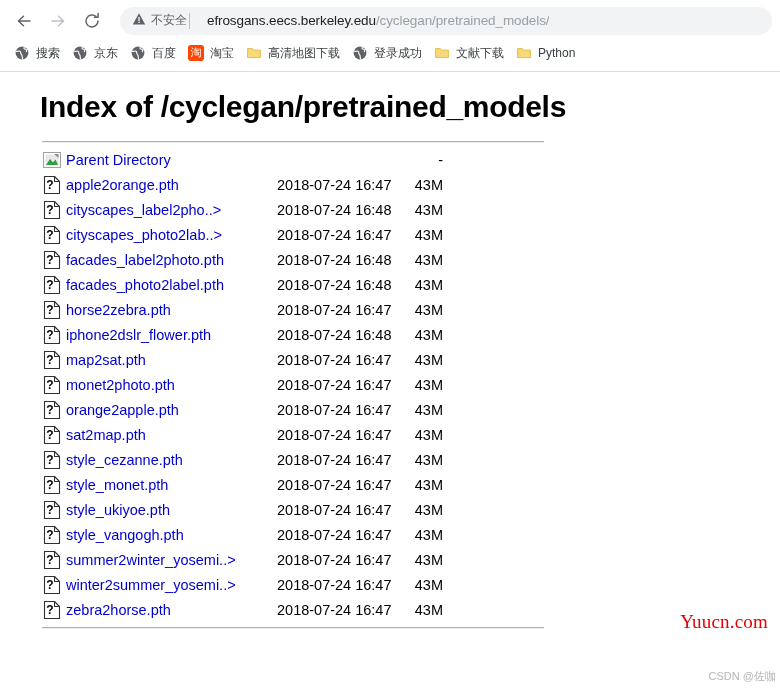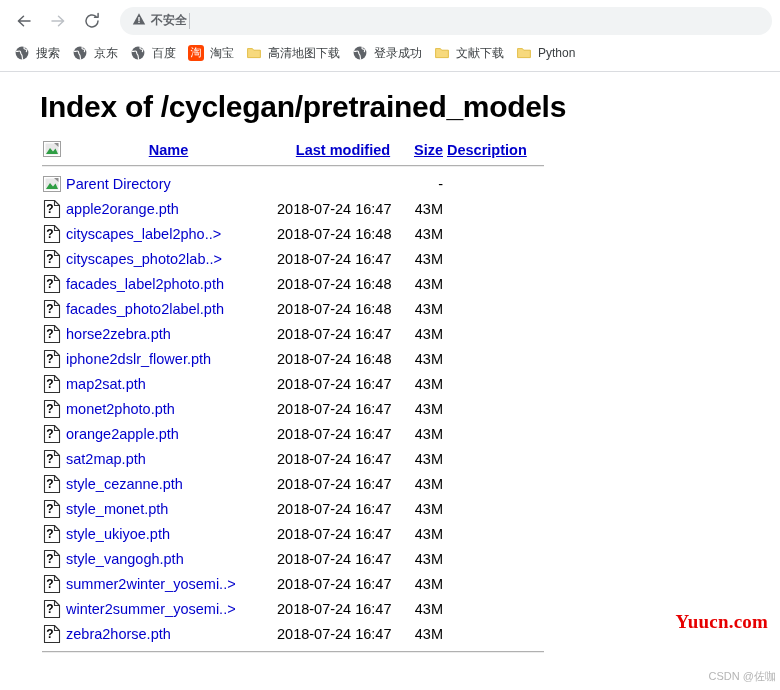--- a/index.html
+++ b/index.html
@@ -47,21 +47,20 @@
     flex: 1;
     height: 28px;
     background: #f1f3f4;
     border-radius: 14px;
     display: flex;
     align-items: center;
     padding: 0 12px;
     margin-left: 8px;
     box-sizing: border-box;
     min-width: 0;
-    font-weight: bold;
   }
 
   #security-chip {
     display: flex;
     align-items: center;
     flex: none;
     margin-right: 8px;
   }
   #warning-icon { margin-right: 5px; display: block; }
   #security-text {
@@ -209,21 +208,21 @@
   .icon-wrap { display: block; width: 20px; height: 22px; }
 
   
   #watermark-main {
     position: absolute;
     right: 12px;
     bottom: 57px;
     color: #e60000;
     font-family: "Liberation Serif", serif;
     font-size: 19px;
-    font-weight: bold;
+    font-weight: normal;
     letter-spacing: 0.2px;
   }
   #watermark-csdn {
     position: absolute;
     right: 4px;
     bottom: 6px;
     color: #b5b5b5;
     font-size: 11px;
     font-family: "Liberation Sans", sans-serif;
   }
@@ -265,20 +264,21 @@
         <span id="warning-icon">
           <svg width="14" height="14" viewBox="0 0 14 14">
             <path d="M7 1.2 L13.2 12.4 H0.8 Z" fill="#5f6368"></path>
             <rect x="6.35" y="5" width="1.3" height="4" fill="#ffffff"></rect>
             <rect x="6.35" y="9.7" width="1.3" height="1.3" fill="#ffffff"></rect>
           </svg>
         </span>
         <span id="security-text">不安全</span>
         <span id="chip-divider"></span>
       </div>
+      <div id="url-text"><span class="host">efrosgans.eecs.berkeley.edu</span><span class="path">/cyclegan/pretrained_models/</span></div>
     </div>
   </div>
 
   <div id="bookmarks-bar">
 
     <div class="bookmark">
       <span class="bm-icon">
         <svg width="16" height="16" viewBox="0 0 16 16">
           <circle cx="8" cy="8" r="6.4" fill="#5f6368"></circle>
           <path d="M2.2 6.2 C4 7 4.6 5.4 6 6.2 C7.2 6.9 6.2 8.6 7.4 9.4 C8.6 10.2 8 12.4 8.6 14.2" fill="none" stroke="#ffffff" stroke-width="1.15" stroke-linecap="round"></path>
@@ -357,44 +357,20 @@
   </div>
 </div>
 
 <div id="page">
 
   <h1 id="page-title">Index of /cyclegan/pretrained_models</h1>
 
   <table id="index-table">
     <tbody>
 
-      <tr class="hdr-row">
-        <th class="col-icon">
-          <span class="icon-wrap">
-            <svg width="20" height="22" viewBox="0 0 20 22">
-              <rect x="1.5" y="2.5" width="17" height="15" fill="#ffffff" stroke="#a0a0a0" stroke-width="1"></rect>
-              <rect x="3.5" y="4.5" width="13" height="11" fill="#e8e8e8"></rect>
-              <path d="M4 15 L8 9 L11 12.5 L13.5 9.5 L16 15 Z" fill="#2f9e44"></path>
-              <path d="M12 4 L16.5 4 L16.5 8 Z" fill="#8f8f8f"></path>
-            </svg>
-          </span>
-        </th>
-        <th class="col-name hdr-name-cell">
-          <span class="hdr-link">Name</span>
-        </th>
-        <th class="col-date hdr-date-cell">
-          <span class="hdr-link">Last modified</span>
-        </th>
-        <th class="col-size">
-          <span class="hdr-link">Size</span>
-        </th>
-        <th class="col-desc">
-          <span class="hdr-link">Description</span>
-        </th>
-      </tr>
 
       <tr class="rule-row">
         <td colspan="5">
           <hr class="rule">
         </td>
       </tr>
 
       <tr class="file-row">
         <td class="icon-cell">
           <span class="icon-wrap">

